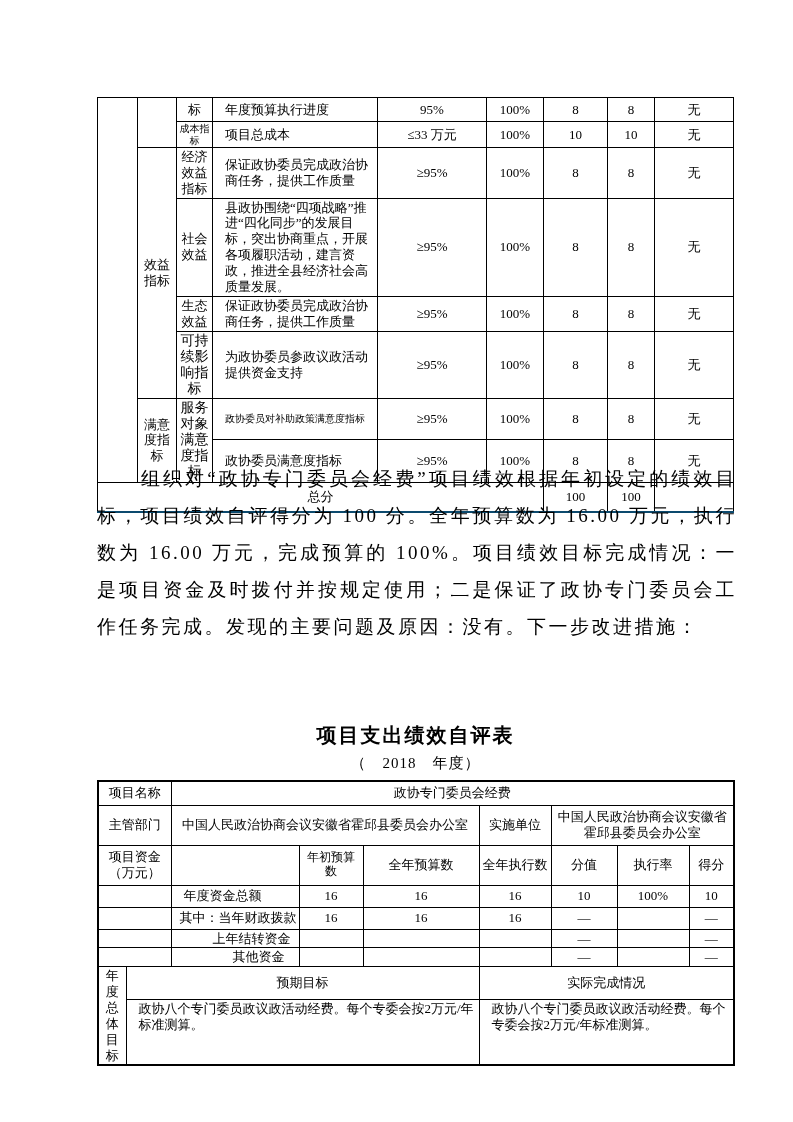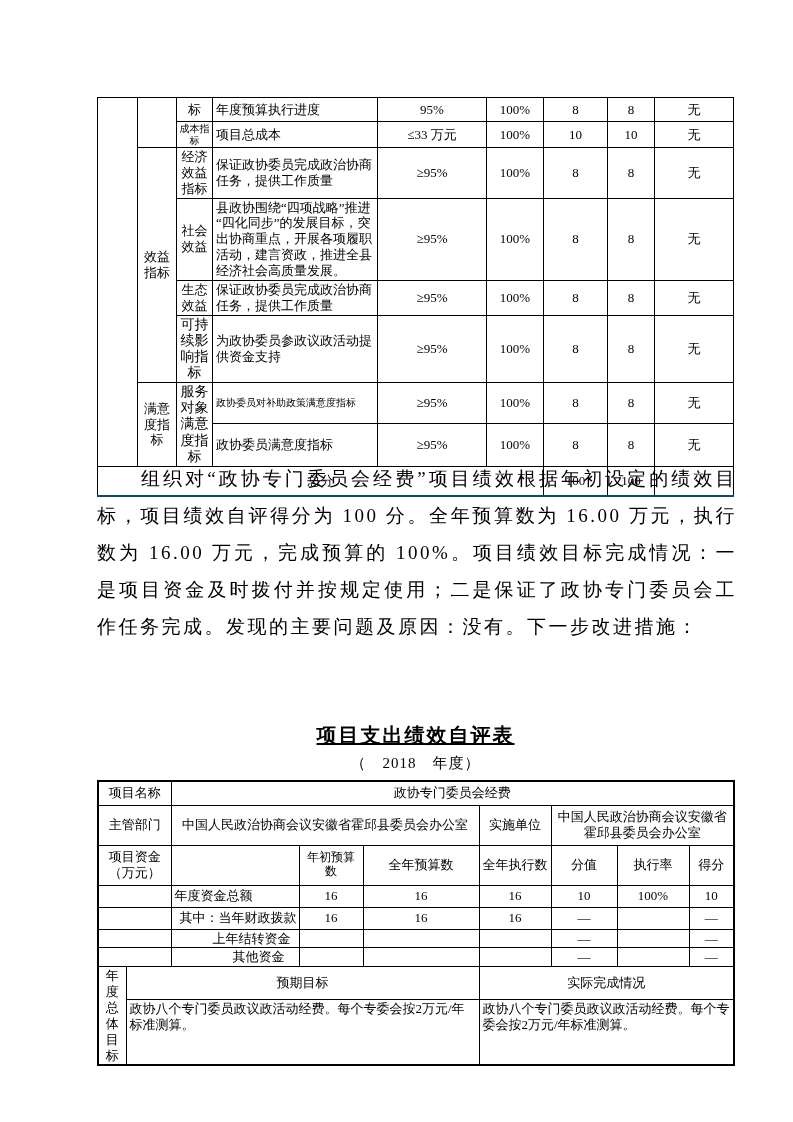--- a/index.html
+++ b/index.html
@@ -4,39 +4,39 @@
 <style>
   html,body{margin:0;padding:0;background:#fff;}
   body{width:793px;height:1122px;position:relative;color:#000;
        font-family:"Liberation Serif","DejaVu Serif",serif;}
   .page{position:absolute;left:0;top:0;width:793px;height:1122px;background:#ffffff;overflow:hidden;}
 
   
   table{border-collapse:collapse;table-layout:fixed;}
   td{border:1px solid #000;font-size:13px;line-height:1.22;text-align:center;
      vertical-align:middle;padding:1px 2px;word-break:break-all;overflow:hidden;}
-  .t-left{text-align:left;padding-left:3px;}
+  .t-left{text-align:left;padding-left:12px;}
   .t-right{text-align:right;padding-right:8px;}
   .sm{font-size:10px;line-height:1.15;}
   .xs{font-size:14px;line-height:1.15;}
   .vtop{vertical-align:top;margin-top:8px;}
 
   #table1{position:absolute;left:97px;top:97px;width:637px;border:1px solid #000;}
   #table1 td{height:auto;}
   #table1 .total-bottom td{border-bottom:2px solid #0c4a6e;}
 
   #table2{position:absolute;left:97px;top:780px;width:637px;border:2px solid #000;}
 
   
   #paragraph{position:absolute;left:97px;top:460px;width:640px;
              font-size:19px;line-height:37px;letter-spacing:2.5px;
              text-align:justify;text-indent:44px;}
   #doc-title{position:absolute;left:97px;top:722px;width:637px;text-align:center;
              font-size:20px;font-weight:bold;letter-spacing:2px;
-             font-family:"Liberation Sans","DejaVu Sans",sans-serif;text-decoration:underline;}
+             font-family:"Liberation Sans","DejaVu Sans",sans-serif;}
   #doc-subtitle{position:absolute;left:97px;top:754px;width:637px;text-align:center;
              font-size:15px;letter-spacing:1px;}
 </style>
 </head>
 <body>
 
 <div class="page">
 
   <table id="table1">
     <colgroup>

